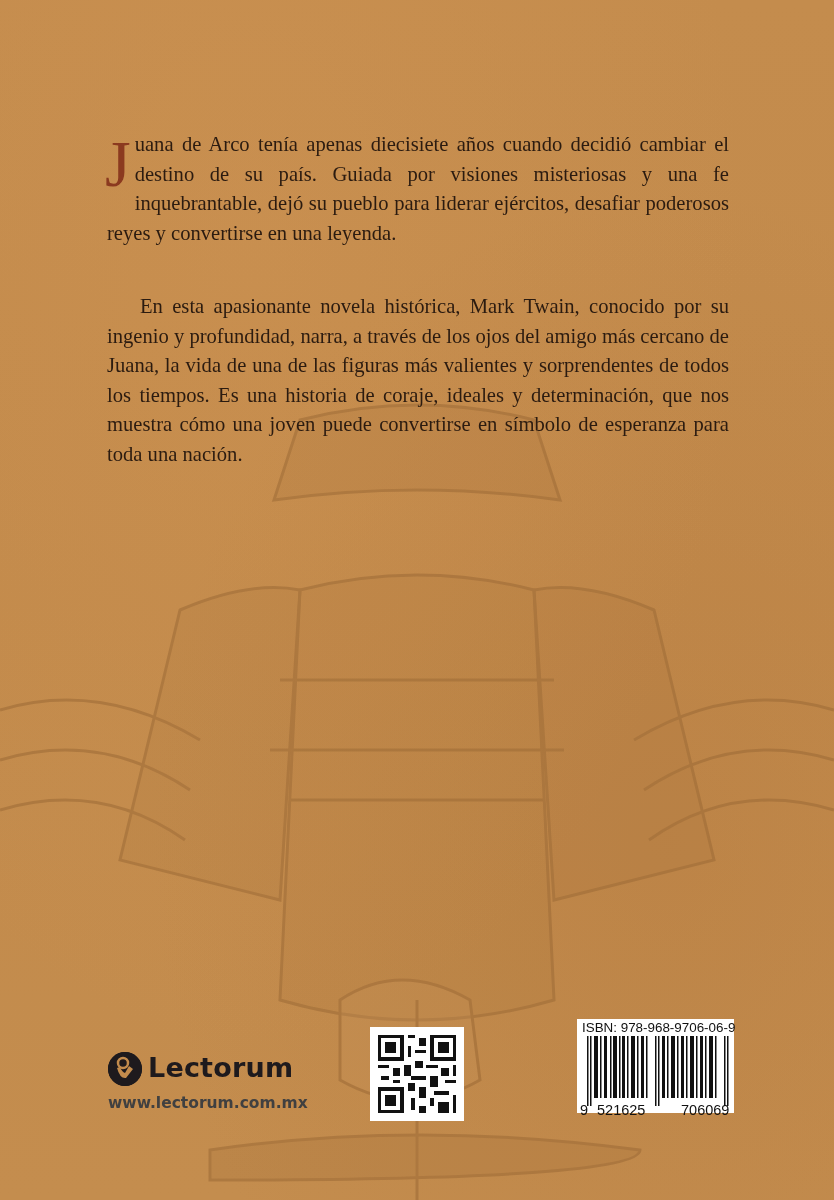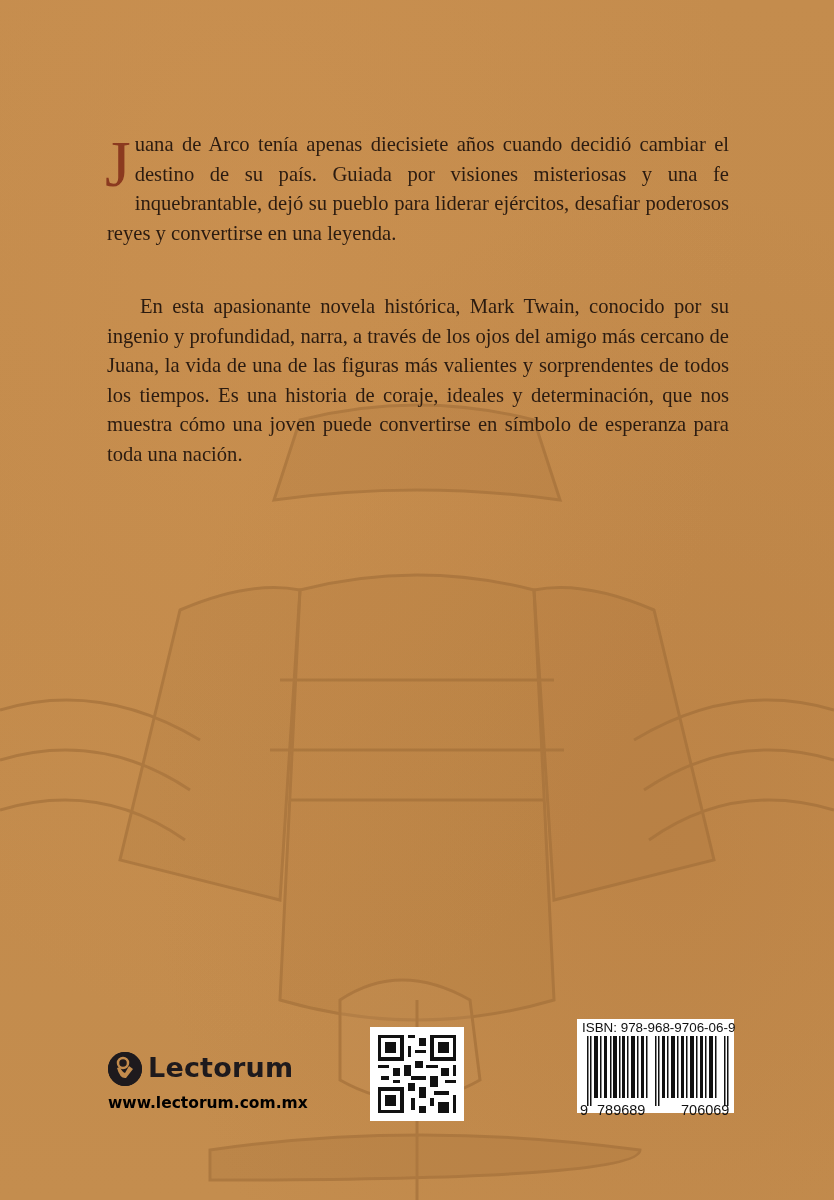--- a/index.html
+++ b/index.html
@@ -30,21 +30,21 @@
   .italic { font-style:italic; }
   .logo { position:absolute; left:108px; top:1052px; display:flex; align-items:flex-start; gap:6px; }
   .logo-mark {
     width:34px; height:34px; border-radius:50%; background:#1e1a1d; position:relative;
   }
   .logo-text {
     font-family:"DejaVu Sans", sans-serif; font-weight:bold; font-size:27px; color:#1e1a1d; letter-spacing:0.2px;
   }
   .url {
     position:absolute; left:108px; top:1094px;
-    font-family:"DejaVu Sans", sans-serif; font-weight:bold; font-size:15.5px; color:#000000;
+    font-family:"DejaVu Sans", sans-serif; font-weight:bold; font-size:15.5px; color:#404040;
   }
   .qr { position:absolute; left:370px; top:1027px; width:94px; height:94px; background:#fff; }
   .barcode-box { position:absolute; left:577px; top:1019px; width:157px; height:94px; background:#fff; }
   .isbn-label {
     position:absolute; left:5px; top:1px; font-family:"Liberation Sans", sans-serif; font-size:13.4px; color:#111; white-space:nowrap;
   }
   .bars { position:absolute; left:10px; top:17px; width:142px; height:70px; }
   .digits { position:absolute; top:83px; font-family:"Liberation Sans", sans-serif; font-size:14.5px; color:#111; }
 </style>
 </head>
@@ -154,15 +154,15 @@
         <rect x="109" y="0" width="1.5" height="62"></rect>
         <rect x="113" y="0" width="3" height="62"></rect>
       <rect x="118" y="0" width="1.5" height="62"></rect>
         <rect x="122" y="0" width="4" height="62"></rect>
         <rect x="128" y="0" width="1.5" height="62"></rect>
       <rect x="137" y="0" width="1.5" height="70"></rect>
         <rect x="140" y="0" width="1.5" height="70"></rect>
     </g>
   </svg>
   <span class="digits" style="left:3px;">9</span>
-  <span class="digits" style="left:20px;">789689</span>
+  <span class="digits" style="left:20px;">521625</span>
   <span class="digits" style="left:104px;">706069</span>
 </div>
 
 </body></html>

